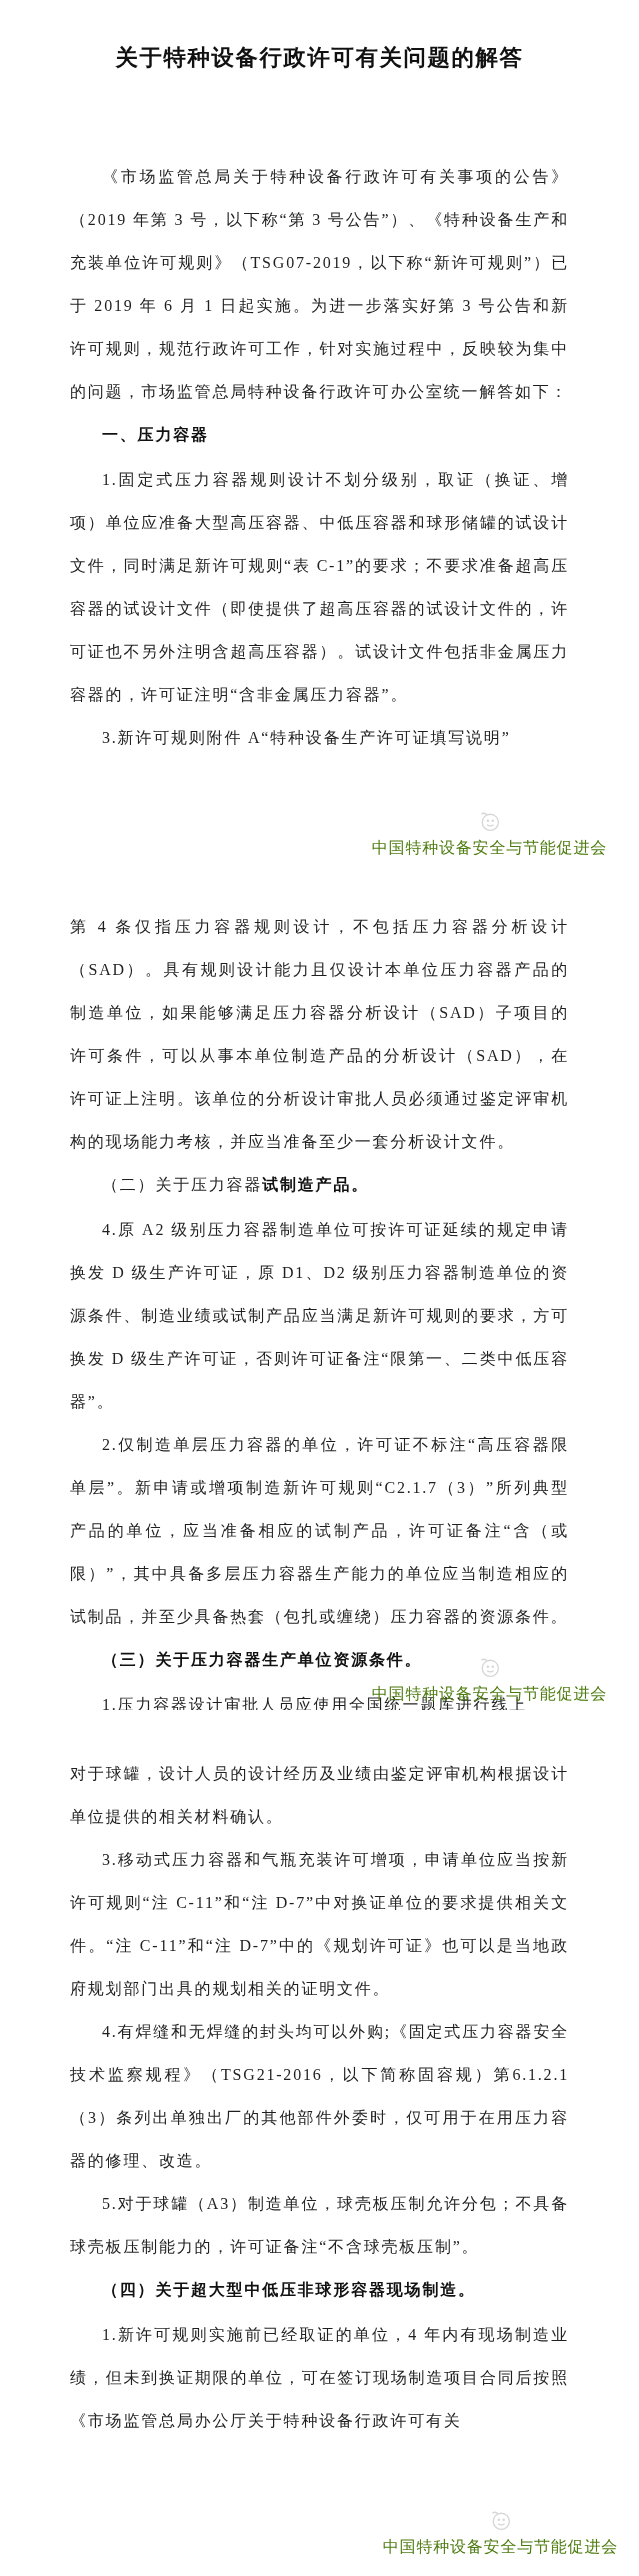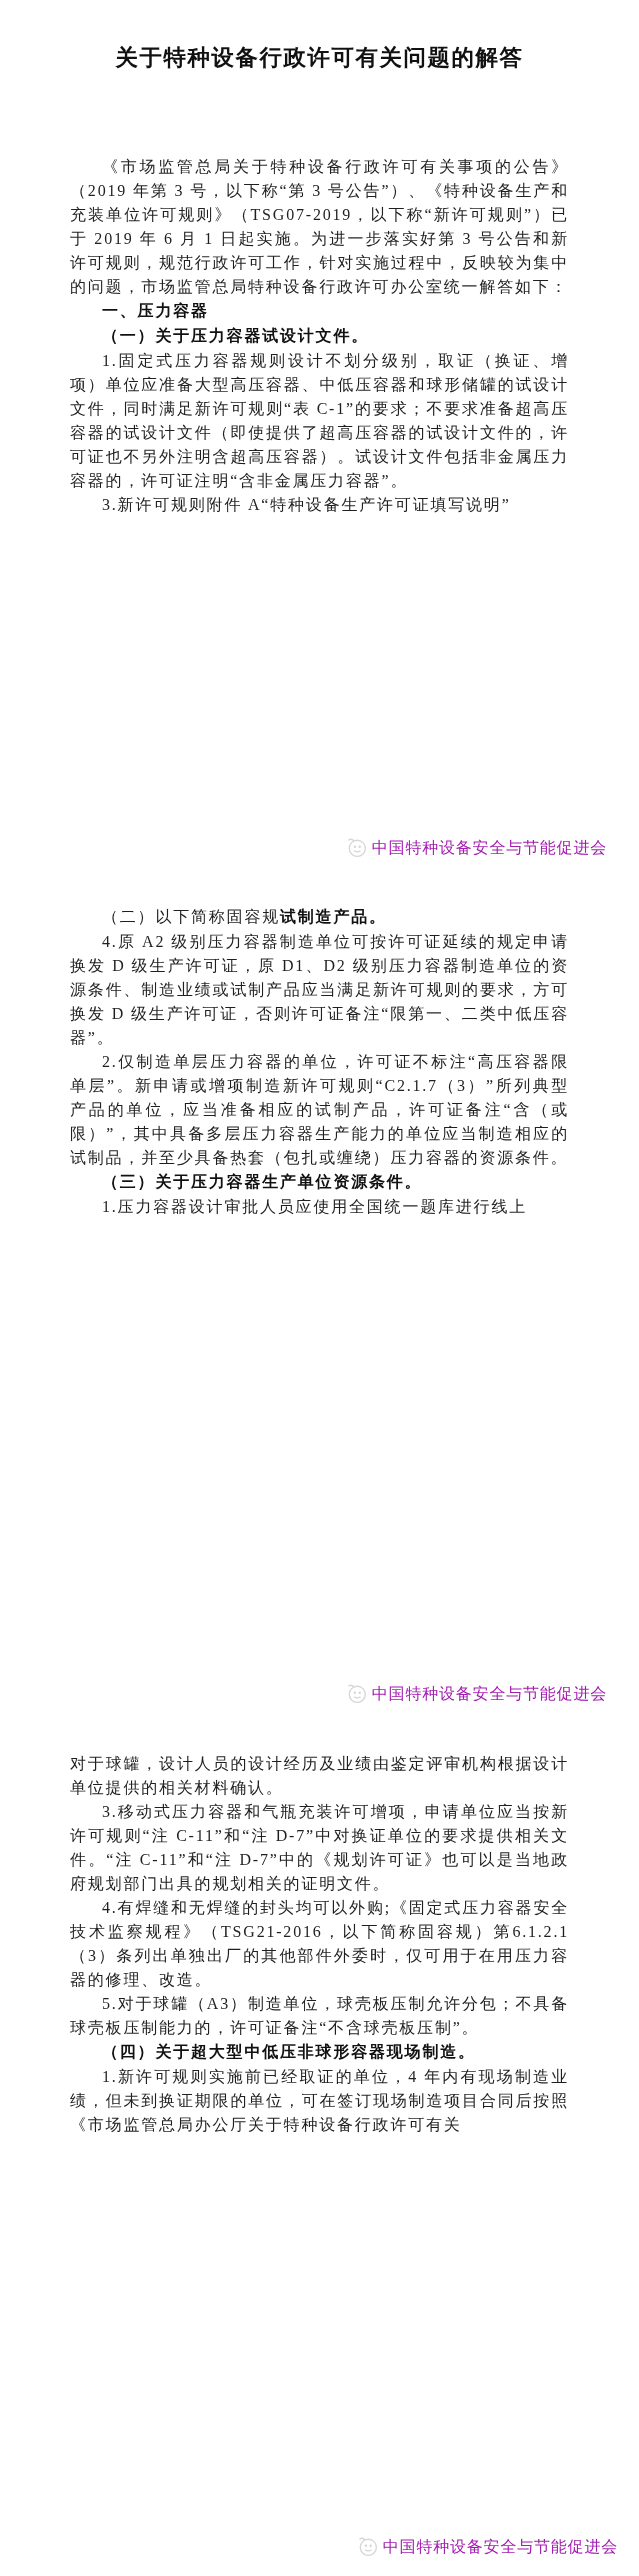--- a/index.html
+++ b/index.html
@@ -29,81 +29,82 @@
     color: #111111;
     font-family: "Liberation Serif", "DejaVu Serif", serif;
   }
   .page-1 .page-content { margin-top: 82px; }
   .page-2 .page-content { padding-top: 26px; }
   .page-3 .page-content { padding-top: 42px; }
 
   .page-content p {
     margin: 0;
     font-size: 16px;
-    line-height: 24px;
+    line-height: 43px;
     letter-spacing: 1.8px;
     text-align: justify;
     text-indent: 2em;
   }
   .page-content p.noindent { text-indent: 0; }
 
   .bold-run {
     font-family: Liberation Mono, monospace;
     font-weight: 700;
     color: #111111;
   }
 
   .watermark {
     position: absolute;
     right: 32px;
     display: flex;
     align-items: center;
     gap: 4.8px;
-    color: #a21caf;
+    color: #4d7c0f;
     font-size: 16px;
     line-height: 21px;
     letter-spacing: 0.8px;
     white-space: nowrap;
     font-family: "Liberation Sans", "DejaVu Sans", sans-serif;
     user-select: none;
+    flex-direction: column;
   }
   .page-1 .watermark { bottom: 21px; }
   .page-2 .watermark { bottom: 6.4px; }
   .page-3 .watermark { bottom: 19px; right: 21px; }
   .wm-logo { display: inline-block; }
 </style>
 </head>
 <body>
 
 <main class="doc">
 
   <section class="page page-1">
     <h1 class="doc-title">关于特种设备行政许可有关问题的解答</h1>
     <div class="page-content">
         <p><span>《市场监管总局关于特种设备行政许可有关事项的公告》（2019 年第 3 号，以下称“第 3 号公告”）、《特种设备生产和充装单位许可规则》（TSG07-2019，以下称“新许可规则”）已于 2019 年 6 月 1 日起实施。为进一步落实好第 3 号公告和新许可规则，规范行政许可工作，针对实施过程中，反映较为集中的问题，市场监管总局特种设备行政许可办公室统一解答如下：</span></p>
         <p><span class="bold-run">一、压力容器</span></p>
-        <p><span class="bold-run">（一）关于压力容器试设计文件。</span></p>
         <p><span>1.固定式压力容器规则设计不划分级别，取证（换证、增项）单位应准备大型高压容器、中低压容器和球形储罐的试设计文件，同时满足新许可规则“表 C-1”的要求；不要求准备超高压容器的试设计文件（即使提供了超高压容器的试设计文件的，许可证也不另外注明含超高压容器）。试设计文件包括非金属压力容器的，许可证注明“含非金属压力容器”。</span></p>
         <p><span>3.新许可规则附件 A“特种设备生产许可证填写说明”</span></p>
       </div>
     <div class="watermark">
       <svg class="wm-logo" width="21" height="21" viewBox="0 0 26 26">
         <circle cx="14" cy="14" r="10" fill="none" stroke="#d6d6d6" stroke-width="1.6"></circle>
         <circle cx="11" cy="12" r="1.5" fill="#d6d6d6"></circle>
         <circle cx="17" cy="12" r="1.5" fill="#d6d6d6"></circle>
         <path d="M10 17 q4 3 8 0" fill="none" stroke="#d6d6d6" stroke-width="1.4"></path>
         <path d="M3 4 q4 -3 7 1" fill="none" stroke="#d6d6d6" stroke-width="1.6"></path>
       </svg>
       <span>中国特种设备安全与节能促进会</span>
     </div>
   </section>
 
   <section class="page page-2">
     <div class="page-content">
-        <p><span>（二）以下简称固容规</span><span class="bold-run">试制造产品。</span></p>
+        <p class="noindent"><span>第 4 条仅指压力容器规则设计，不包括压力容器分析设计（SAD）。具有规则设计能力且仅设计本单位压力容器产品的制造单位，如果能够满足压力容器分析设计（SAD）子项目的许可条件，可以从事本单位制造产品的分析设计（SAD），在许可证上注明。该单位的分析设计审批人员必须通过鉴定评审机构的现场能力考核，并应当准备至少一套分析设计文件。</span></p>
+        <p><span>（二）关于压力容器</span><span class="bold-run">试制造产品。</span></p>
         <p><span>4.原 A2 级别压力容器制造单位可按许可证延续的规定申请换发 D 级生产许可证，原 D1、D2 级别压力容器制造单位的资源条件、制造业绩或试制产品应当满足新许可规则的要求，方可换发 D 级生产许可证，否则许可证备注“限第一、二类中低压容器”。</span></p>
         <p><span>2.仅制造单层压力容器的单位，许可证不标注“高压容器限单层”。新申请或增项制造新许可规则“C2.1.7（3）”所列典型产品的单位，应当准备相应的试制产品，许可证备注“含（或限）”，其中具备多层压力容器生产能力的单位应当制造相应的试制品，并至少具备热套（包扎或缠绕）压力容器的资源条件。</span></p>
         <p><span class="bold-run">（三）关于压力容器生产单位资源条件。</span></p>
         <p><span>1.压力容器设计审批人员应使用全国统一题库进行线上</span></p>
       </div>
     <div class="watermark">
       <svg class="wm-logo" width="21" height="21" viewBox="0 0 26 26">
         <circle cx="14" cy="14" r="10" fill="none" stroke="#d6d6d6" stroke-width="1.6"></circle>
         <circle cx="11" cy="12" r="1.5" fill="#d6d6d6"></circle>
         <circle cx="17" cy="12" r="1.5" fill="#d6d6d6"></circle>

